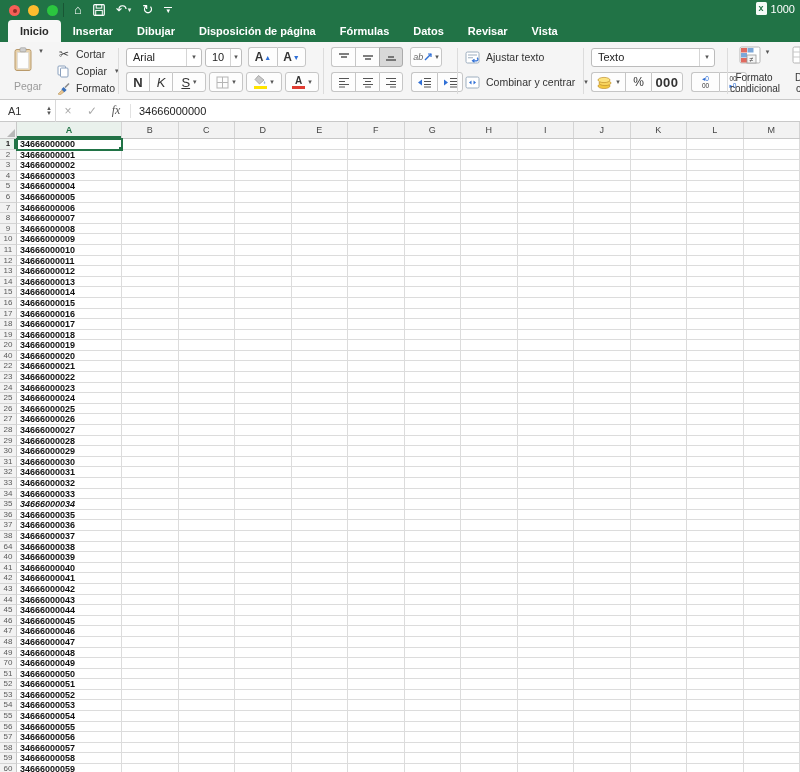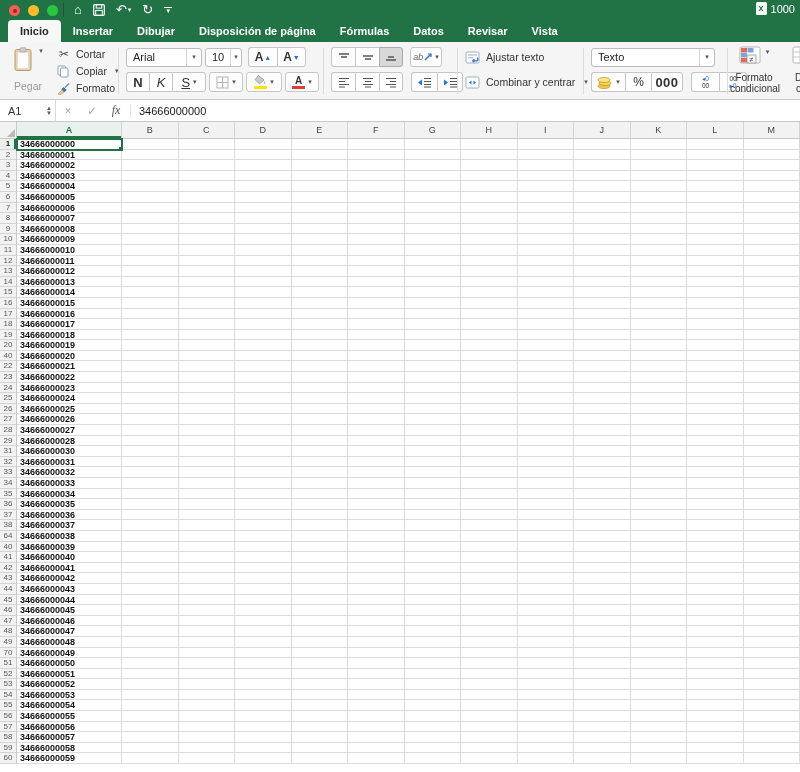--- a/index.html
+++ b/index.html
@@ -928,20 +928,36 @@
         <div class="cell" style="width: 56.5px;"></div>
         <div class="cell" style="width: 56.5px;"></div>
         <div class="cell" style="width: 56.5px;"></div>
         <div class="cell" style="width: 56.5px;"></div>
         <div class="cell" style="width: 56.5px;"></div>
         <div class="cell" style="width: 56.5px;"></div>
         <div class="cell" style="width: 56.5px;"></div>
         <div class="cell" style="width: 56.5px;"></div>
       </div>
       <div class="grow">
+        <div class="rowh">30</div>
+        <div class="cell acell" style="width: 105px;">34666000029</div>
+        <div class="cell" style="width: 56.5px;"></div>
+        <div class="cell" style="width: 56.5px;"></div>
+        <div class="cell" style="width: 56.5px;"></div>
+        <div class="cell" style="width: 56.5px;"></div>
+        <div class="cell" style="width: 56.5px;"></div>
+        <div class="cell" style="width: 56.5px;"></div>
+        <div class="cell" style="width: 56.5px;"></div>
+        <div class="cell" style="width: 56.5px;"></div>
+        <div class="cell" style="width: 56.5px;"></div>
+        <div class="cell" style="width: 56.5px;"></div>
+        <div class="cell" style="width: 56.5px;"></div>
+        <div class="cell" style="width: 56.5px;"></div>
+      </div>
+      <div class="grow">
         <div class="rowh">31</div>
         <div class="cell acell" style="width: 105px;">34666000030</div>
         <div class="cell" style="width: 56.5px;"></div>
         <div class="cell" style="width: 56.5px;"></div>
         <div class="cell" style="width: 56.5px;"></div>
         <div class="cell" style="width: 56.5px;"></div>
         <div class="cell" style="width: 56.5px;"></div>
         <div class="cell" style="width: 56.5px;"></div>
         <div class="cell" style="width: 56.5px;"></div>
         <div class="cell" style="width: 56.5px;"></div>
@@ -993,21 +1009,21 @@
         <div class="cell" style="width: 56.5px;"></div>
         <div class="cell" style="width: 56.5px;"></div>
         <div class="cell" style="width: 56.5px;"></div>
         <div class="cell" style="width: 56.5px;"></div>
         <div class="cell" style="width: 56.5px;"></div>
         <div class="cell" style="width: 56.5px;"></div>
         <div class="cell" style="width: 56.5px;"></div>
       </div>
       <div class="grow">
         <div class="rowh">35</div>
-        <div class="cell acell" style="width: 105px;">34666000034</div>
+        <div class="cell acell" style="width: 105px; font-style: italic;">34666000034</div>
         <div class="cell" style="width: 56.5px;"></div>
         <div class="cell" style="width: 56.5px;"></div>
         <div class="cell" style="width: 56.5px;"></div>
         <div class="cell" style="width: 56.5px;"></div>
         <div class="cell" style="width: 56.5px;"></div>
         <div class="cell" style="width: 56.5px;"></div>
         <div class="cell" style="width: 56.5px;"></div>
         <div class="cell" style="width: 56.5px;"></div>
         <div class="cell" style="width: 56.5px;"></div>
         <div class="cell" style="width: 56.5px;"></div>

